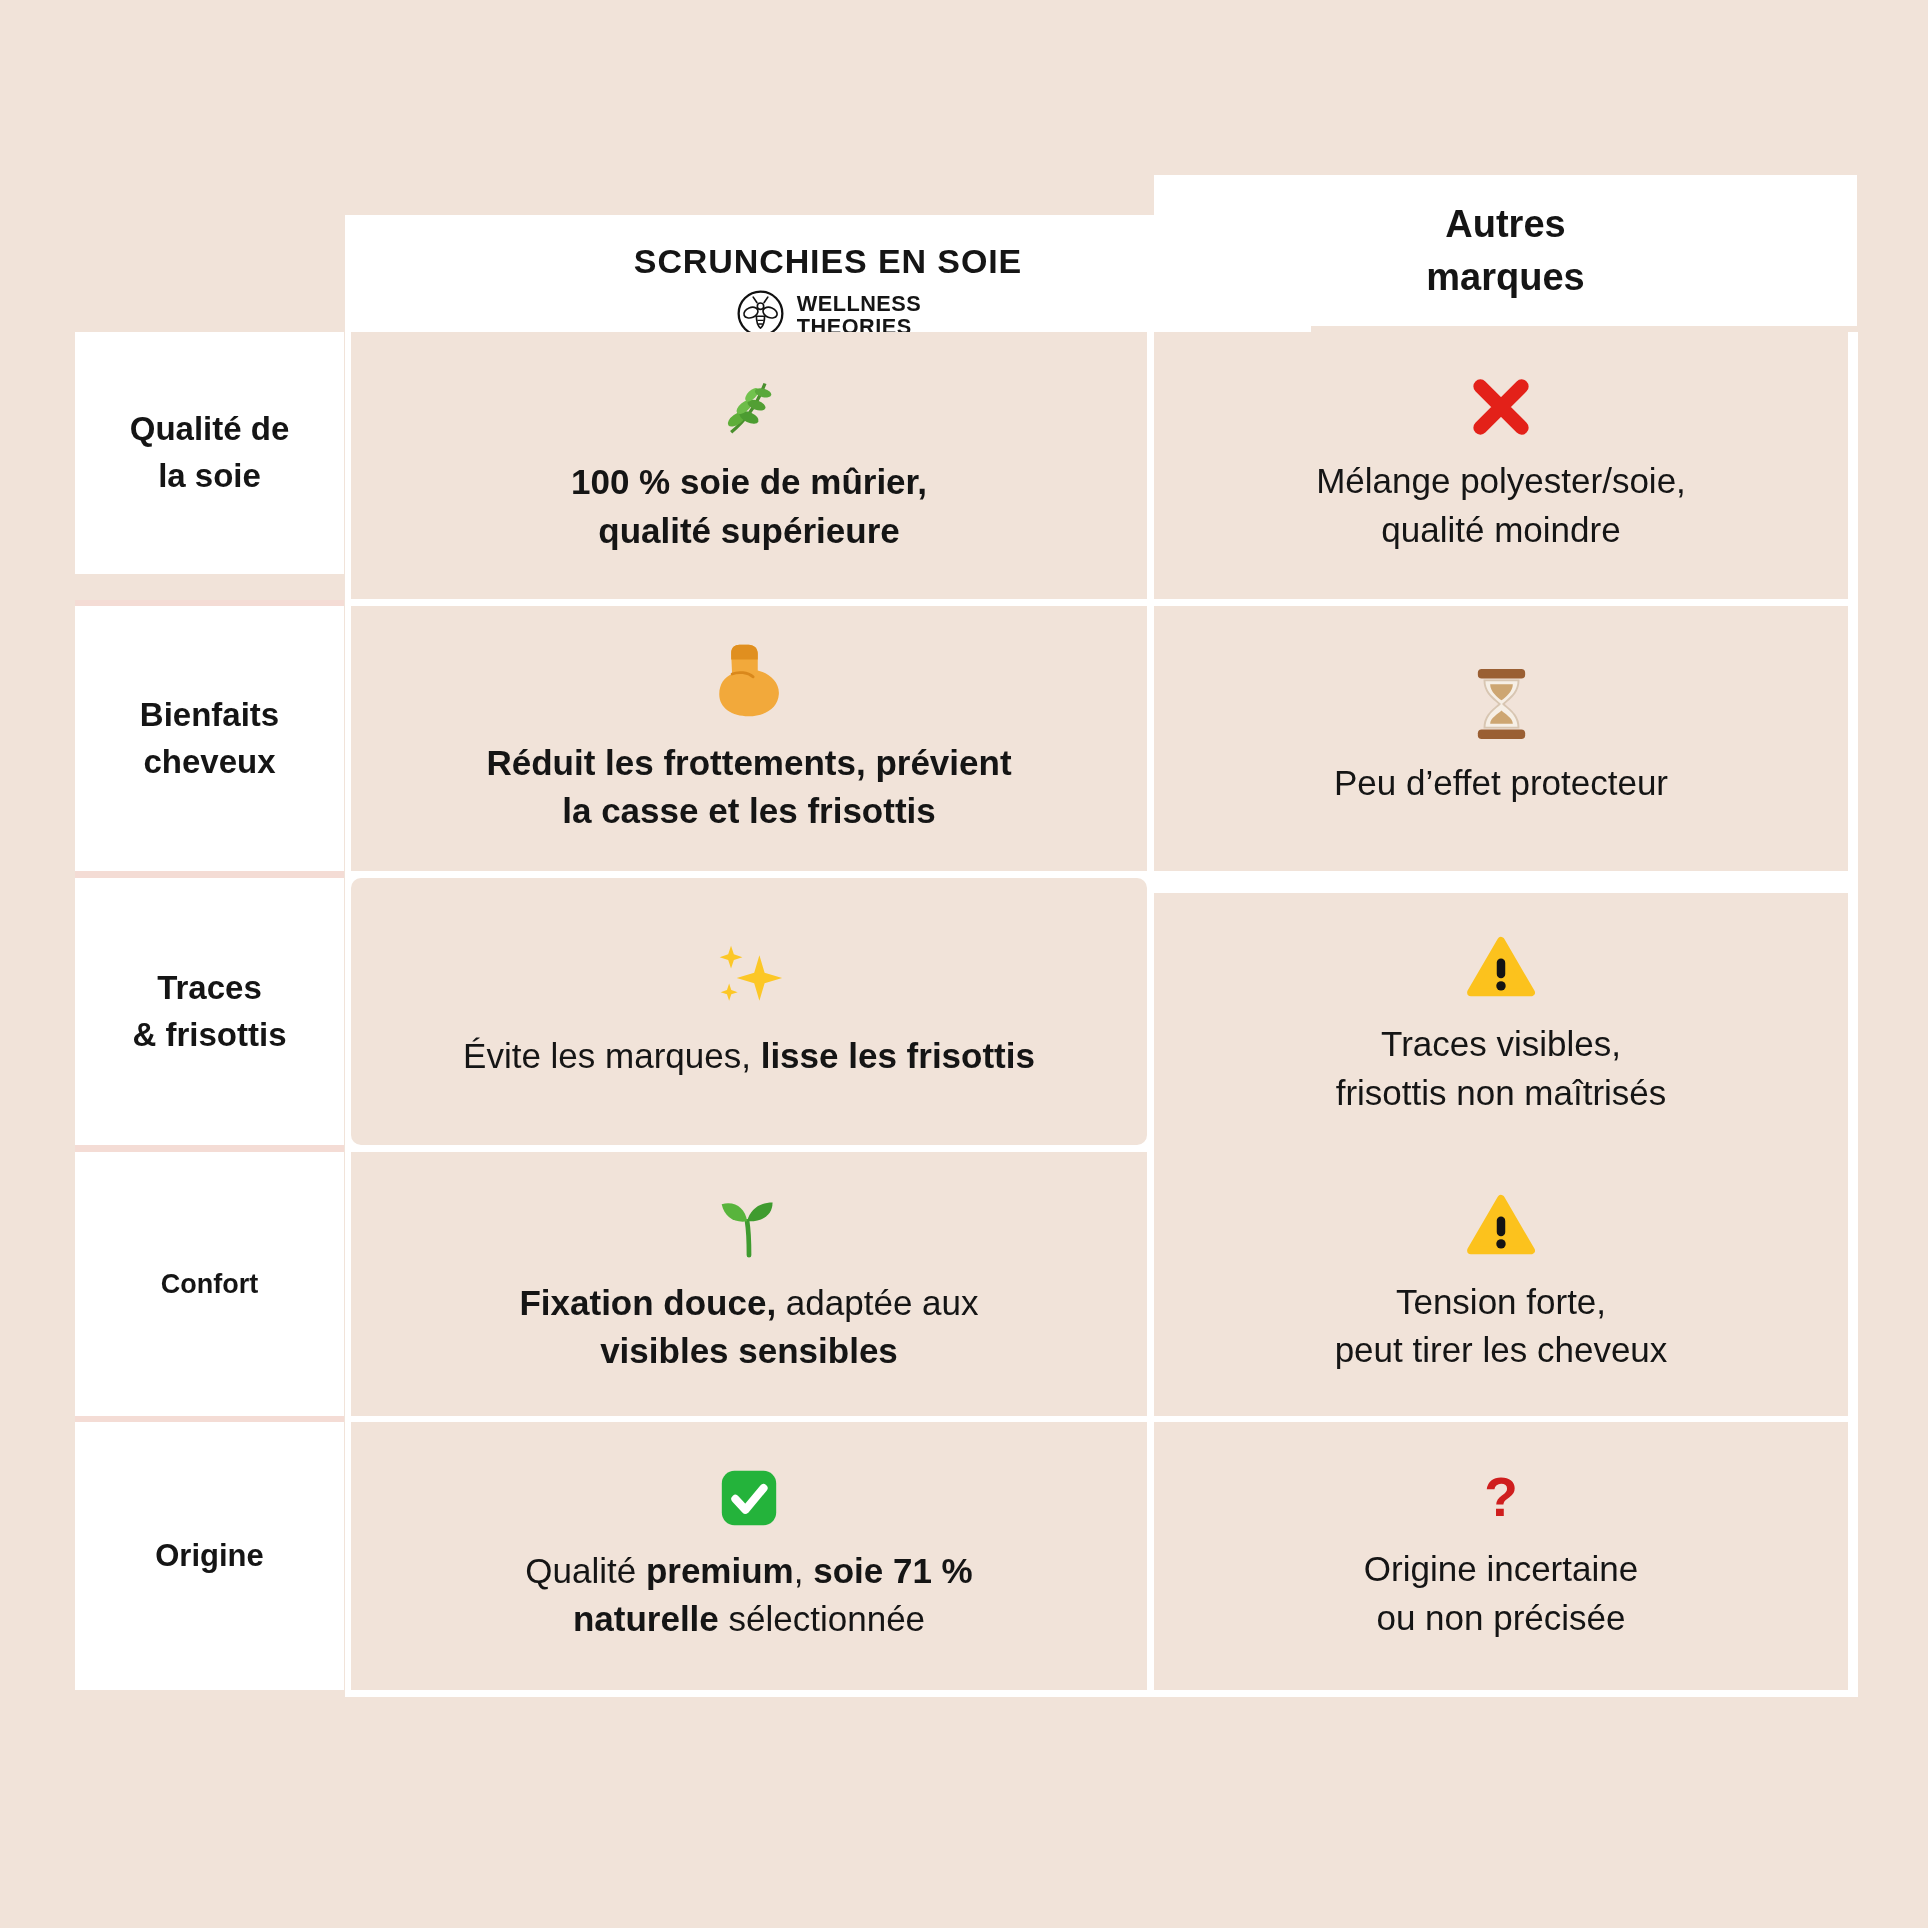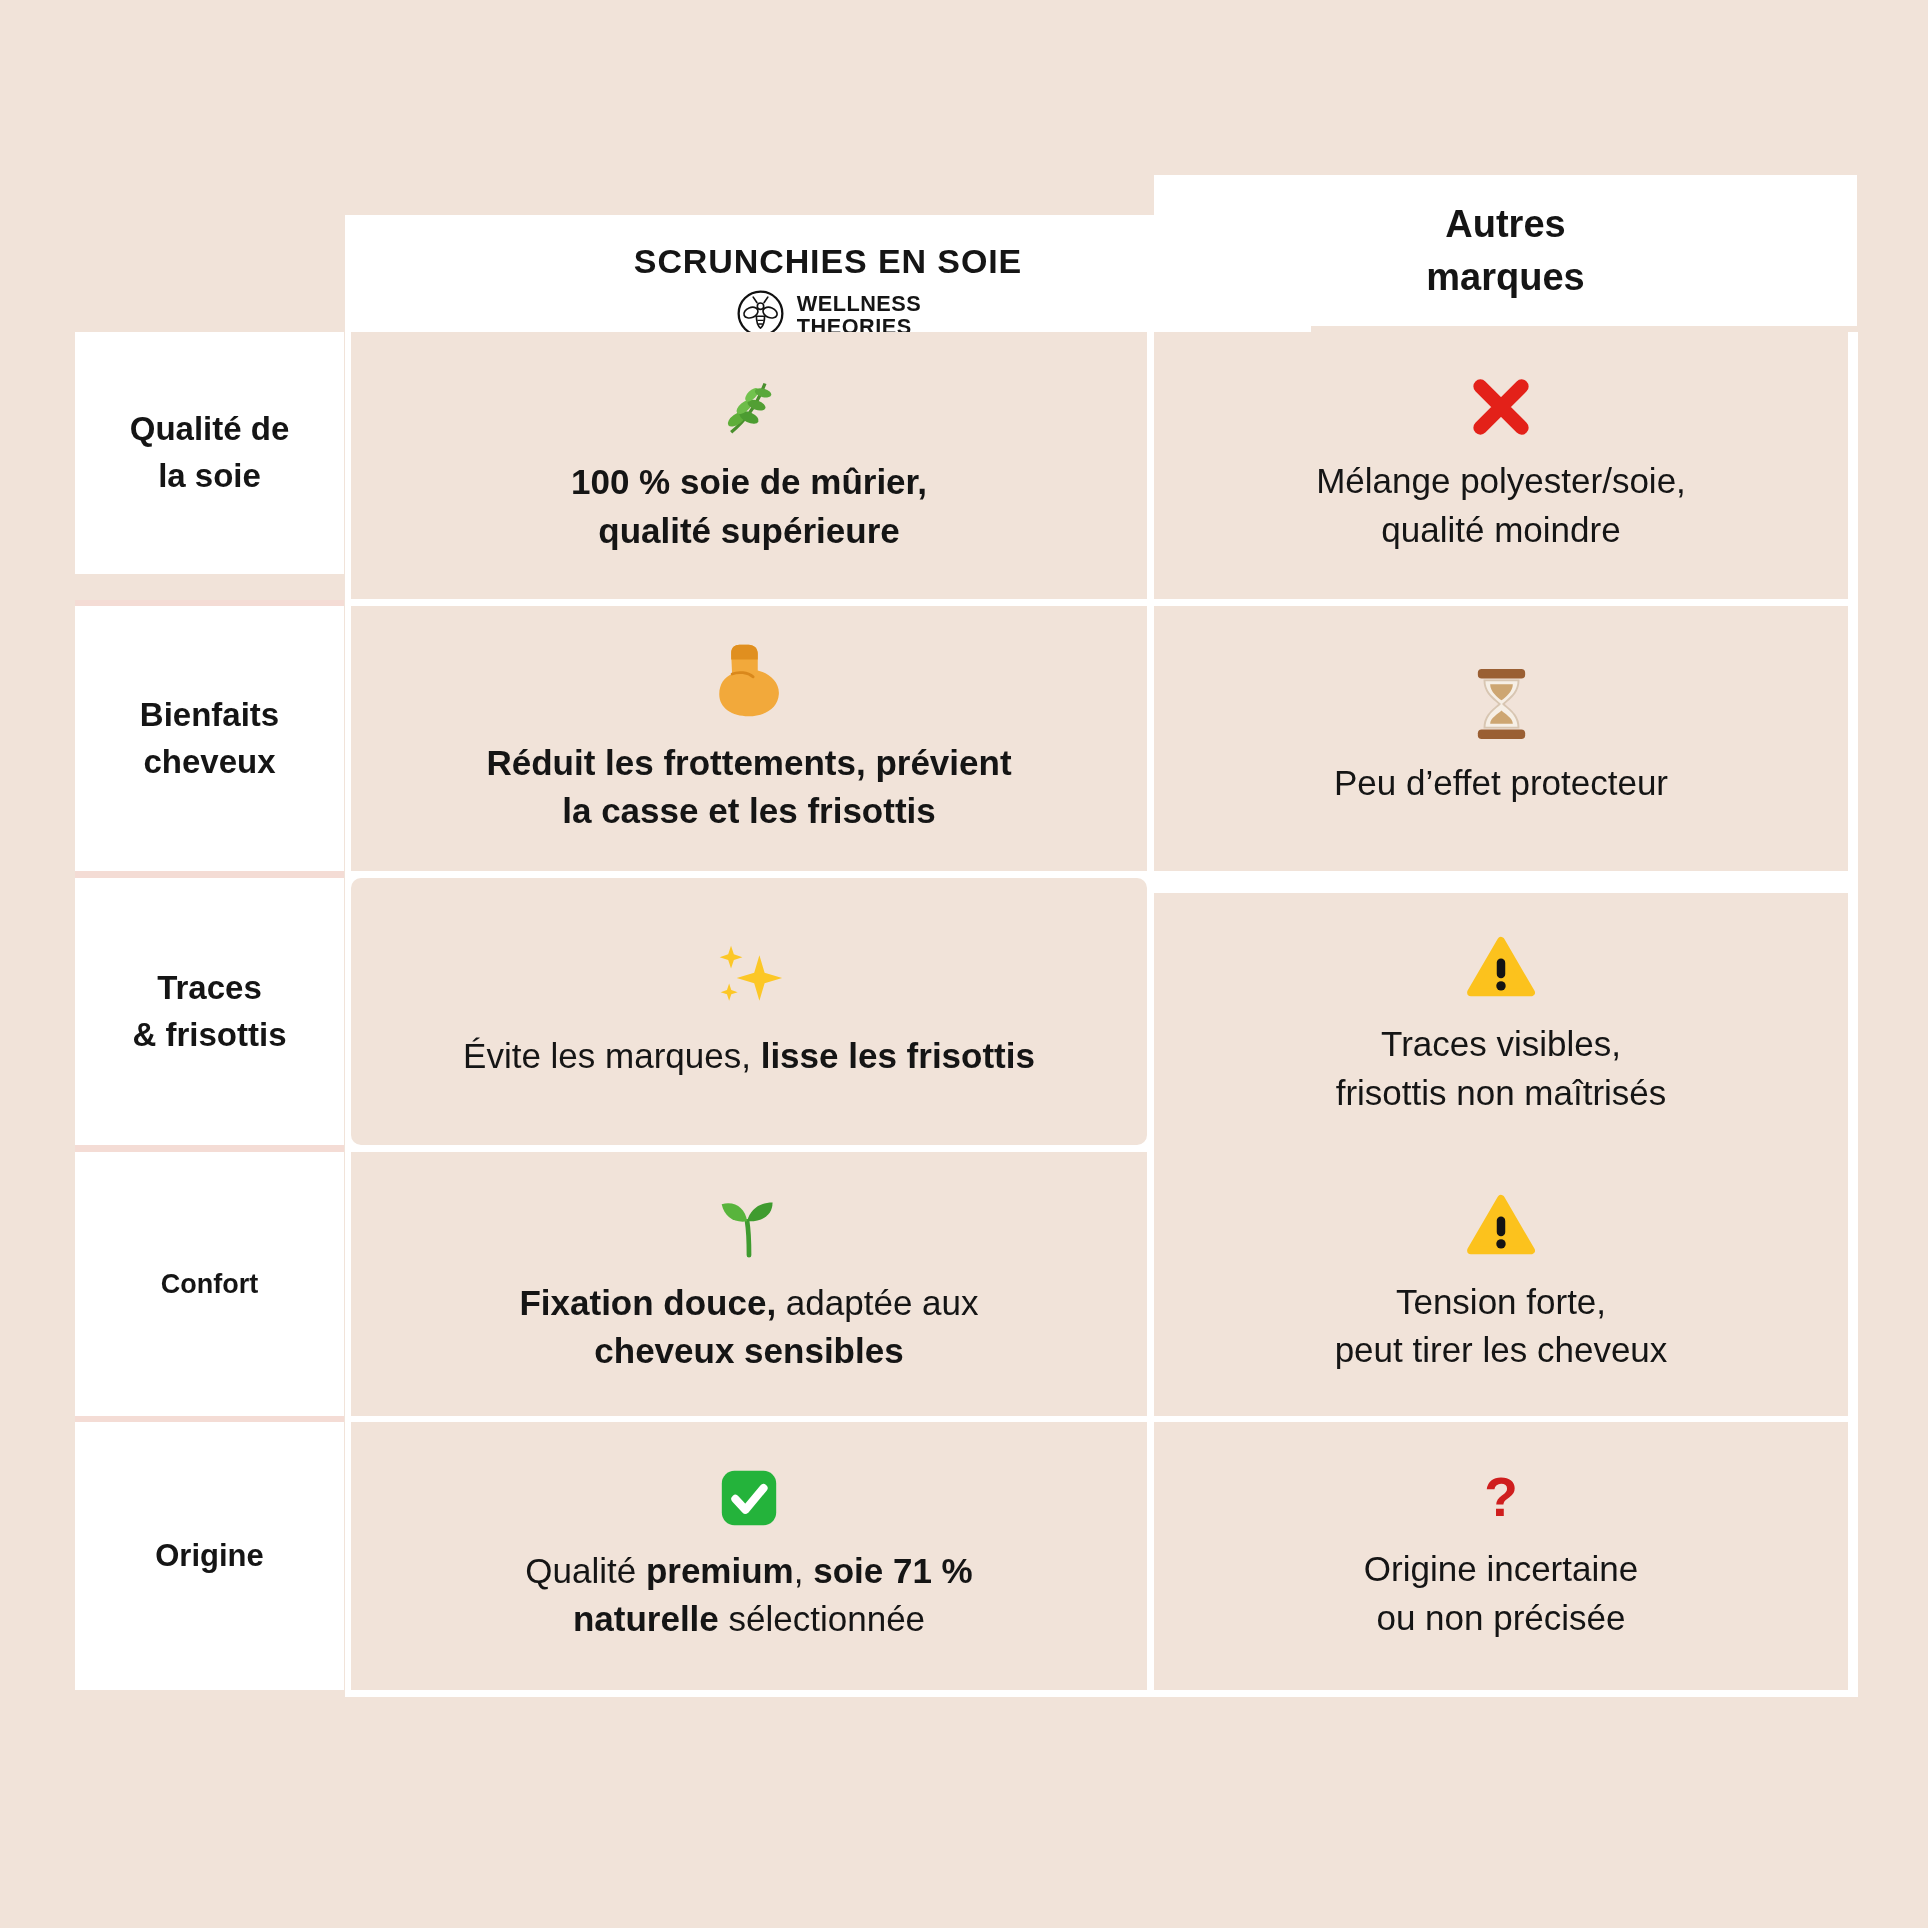--- a/index.html
+++ b/index.html
@@ -151,21 +151,21 @@
   <div class="cell label-cell small" style="left:75px;top:1152px;width:269px;height:264px;">Confort</div>
 
   <div class="cell content-cell" style="left:351px;top:1152px;width:796px;height:264px;">
     <span class="icon-slot">
       <svg width="66" height="66" viewBox="0 0 70 70">
         <path d="M35 66 C35 52 35 42 33 30" stroke="#3f9b2f" stroke-width="5" fill="none" stroke-linecap="round"></path>
         <path d="M33 30 C20 32 9 26 6 12 C20 8 31 16 33 30 Z" fill="#58b43c"></path>
         <path d="M33 30 C36 18 46 10 60 10 C60 24 48 31 33 30 Z" fill="#3f9b2f"></path>
       </svg>
     </span>
-    <div class="content-text"><span class="bld">Fixation douce,</span><span class="reg"> adaptée aux</span><br><span class="bld">cheveux sensibles</span></div>
+    <div class="content-text"><span class="bld">Fixation douce,</span><span class="reg"> adaptée aux</span><br><span class="bld">visibles sensibles</span></div>
   </div>
 
   <div class="cell content-cell" style="left:1154px;top:1152px;width:694px;height:264px;">
     <span class="icon-slot">
       <svg width="68" height="64" viewBox="0 0 72 68">
         <polygon points="36,5 68,60 4,60" fill="#FCC21D" stroke="#FCC21D" stroke-width="8" stroke-linejoin="round"></polygon>
         <rect x="31.5" y="24" width="9" height="21" rx="4.5" fill="#141414"></rect>
         <circle cx="36" cy="53" r="5" fill="#141414"></circle>
       </svg>
     </span>

